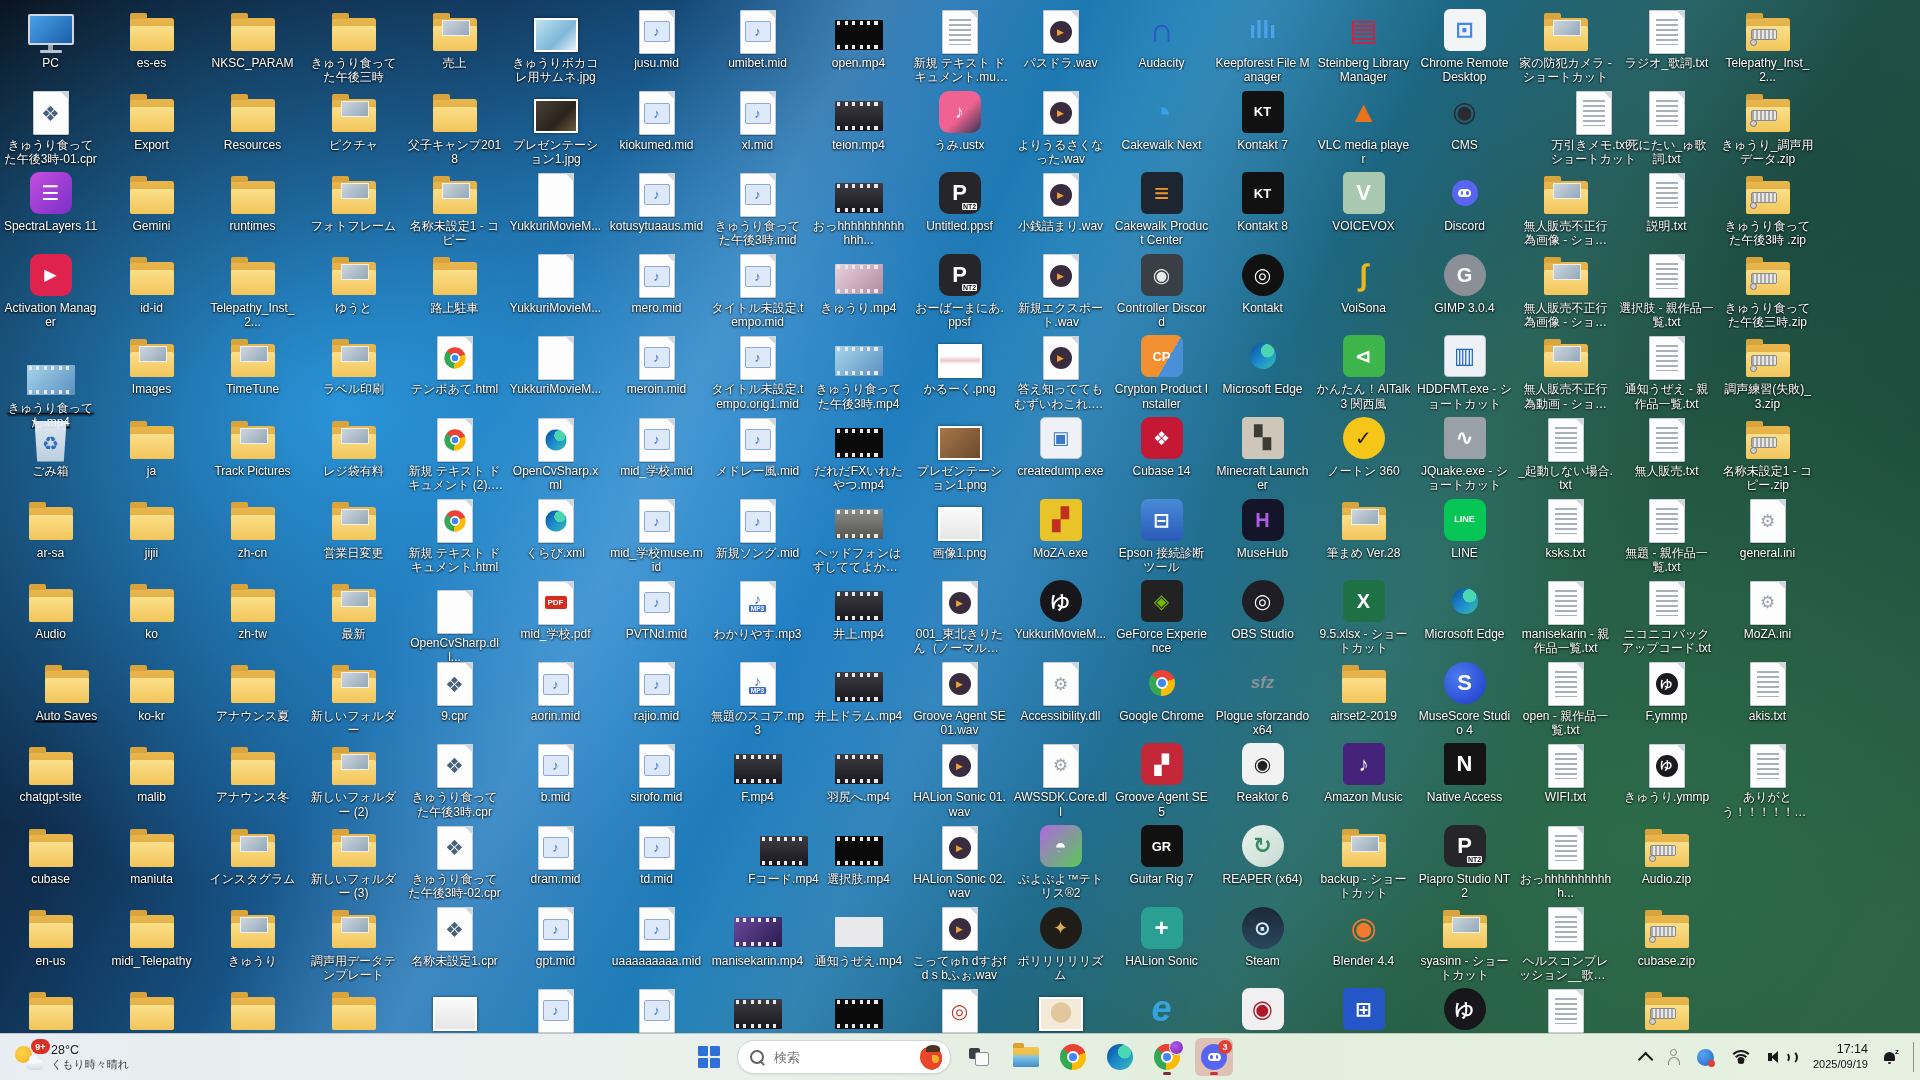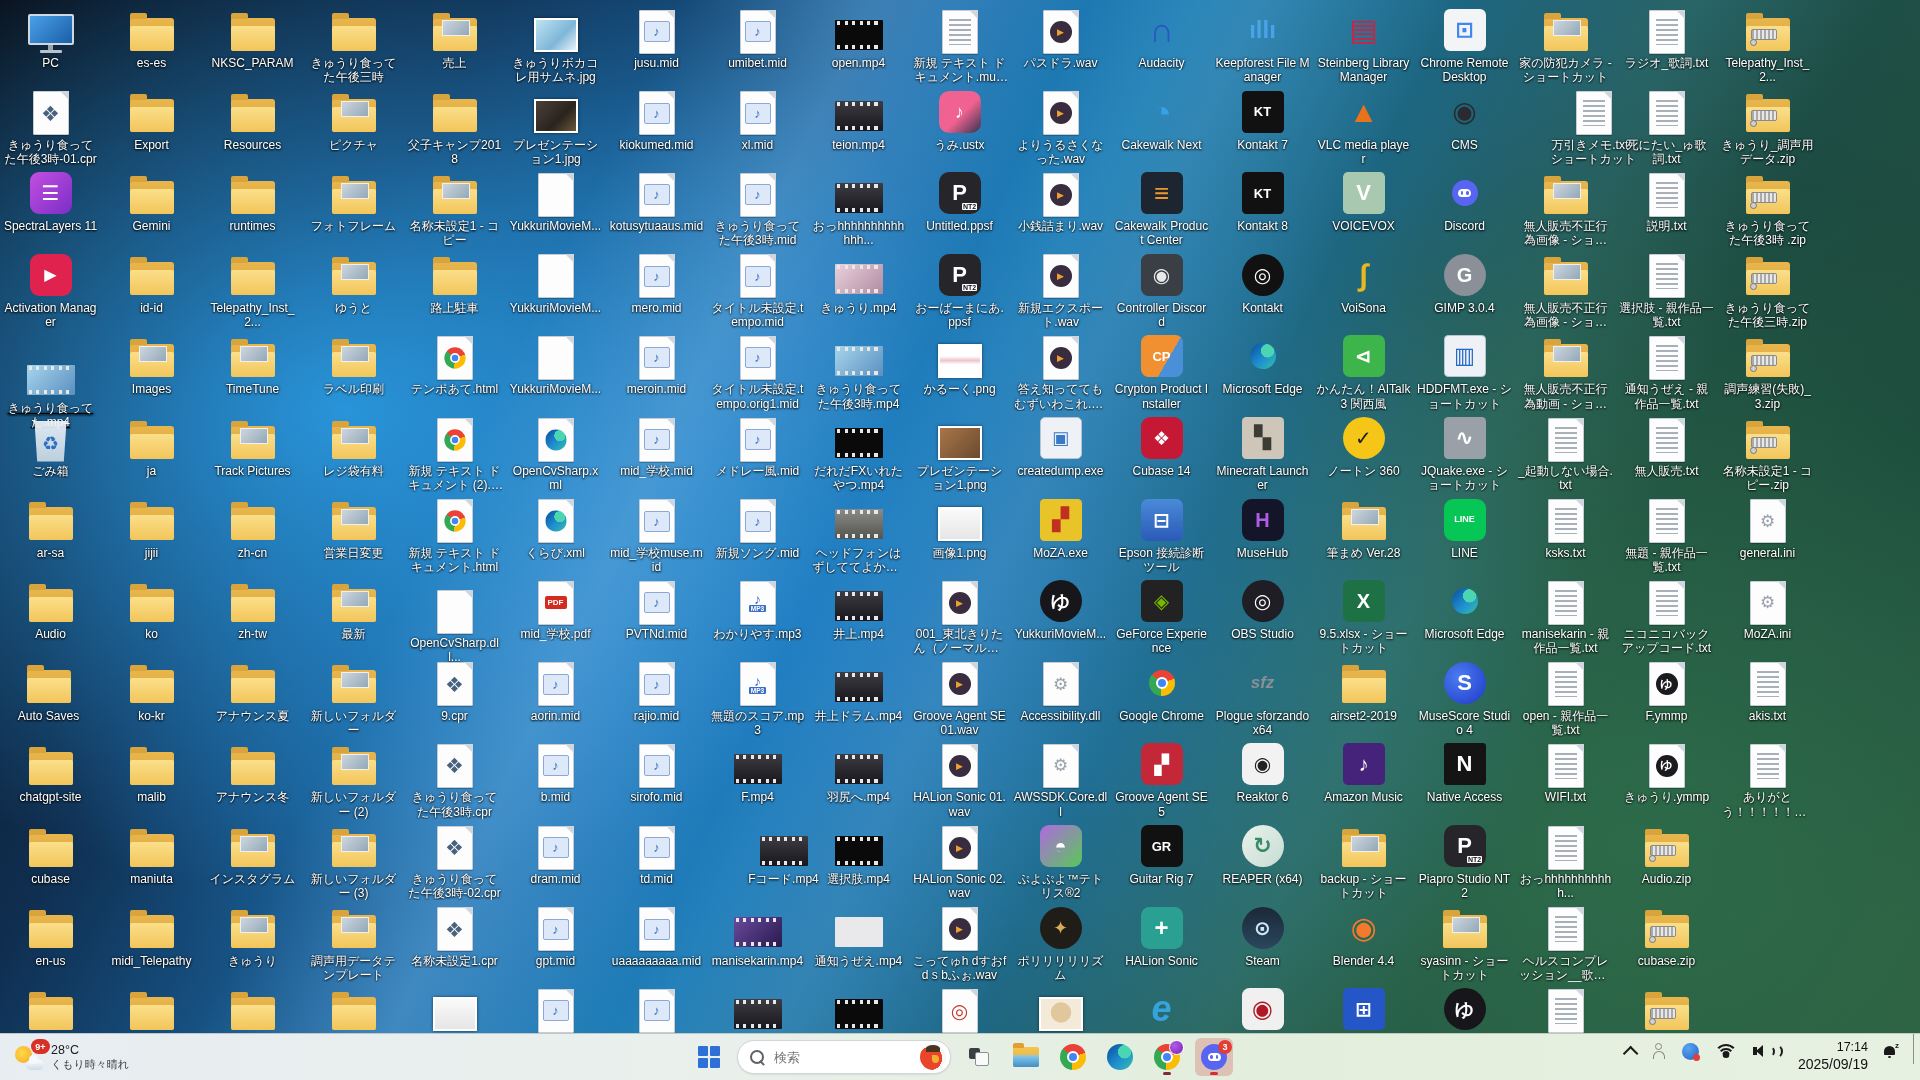--- a/index.html
+++ b/index.html
@@ -143,21 +143,21 @@
   .dface{width:26px;height:26px;border-radius:50%;background:#5865F2;display:flex;align-items:center;justify-content:center;}
   .dface .f{width:13px;height:8px;background:#fff;border-radius:6px 6px 5px 5px;position:relative;}
   .dface .f::before,.dface .f::after{content:"";position:absolute;top:2px;width:2.5px;height:3.5px;background:#5865F2;border-radius:50%;}
   .dface .f::before{left:2.5px;} .dface .f::after{right:2.5px;}
   .nbadge{position:absolute;top:2px;right:1px;background:#e33e36;color:#fff;font-size:9px;font-weight:bold;
       min-width:14px;height:14px;border-radius:8px;display:flex;align-items:center;justify-content:center;z-index:2;}
   .pbadge{position:absolute;top:2px;right:2px;width:13px;height:13px;border-radius:50%;z-index:2;
       background:radial-gradient(circle at 35% 35%,#b05ce8,#7a1fb8);border:1px solid #fff;}
   .runline{position:absolute;bottom:1px;left:50%;transform:translateX(-50%);width:8px;height:3px;border-radius:2px;}
 
-  #tray{position:absolute;right:0;top:0;height:46px;display:flex;gap:13px;padding-right:6px;}
+  #tray{position:absolute;right:0;top:0;height:46px;display:flex;align-items:center;gap:13px;padding-right:6px;}
   .trbtn{display:flex;align-items:center;justify-content:center;height:34px;border-radius:4px;padding:0 2px;}
   .chev{width:9px;height:9px;border-top:2px solid #1a1a1a;border-right:2px solid #1a1a1a;transform:rotate(-45deg) translateY(3px);}
   .person{position:relative;width:14px;height:16px;opacity:.55;}
   .person::before{content:"";position:absolute;left:4.5px;top:0;width:5px;height:5px;border:1.5px solid #333;border-radius:50%;}
   .person::after{content:"";position:absolute;left:2px;bottom:0;width:10px;height:7px;border:1.5px solid #333;
       border-bottom:none;border-radius:6px 6px 0 0;}
   .bluedot{position:relative;width:17px;height:17px;border-radius:50%;
       background:radial-gradient(circle at 35% 30%,#5aa4f0,#1f63c8);}
   .bluedot::after{content:"";position:absolute;right:-1px;bottom:-1px;width:7px;height:7px;border-radius:50%;background:#e33e36;}
   .wifi{position:relative;width:20px;height:15px;}
@@ -167,21 +167,21 @@
   .wifi .w2{width:13px;height:13px;bottom:-6px;}
   .wifi .w3{width:6px;height:6px;bottom:-3px;}
   .wifi .dot{position:absolute;left:50%;bottom:1px;transform:translateX(-50%);width:3px;height:3px;border-radius:50%;background:#1a1a1a;}
   .vol{display:flex;align-items:center;gap:1px;}
   .vol .bx{width:4px;height:8px;background:#1a1a1a;}
   .vol .tri{width:0;height:0;border-right:7px solid #1a1a1a;border-top:6px solid transparent;border-bottom:6px solid transparent;margin-left:-2px;}
   .vol .a{width:7px;height:7px;border:2px solid transparent;border-right-color:#1a1a1a;border-radius:50%;}
   .vol .a2{width:11px;height:11px;margin-left:-8px;}
   #clock{display:flex;flex-direction:column;align-items:flex-end;justify-content:center;line-height:1.25;}
   #clock .t{font-size:12.5px;color:#111;}
-  #clock .d{font-size:14px;color:#111;}
+  #clock .d{font-size:11px;color:#111;}
   .bell{position:relative;width:13px;height:13px;}
   .bell::before{content:"";position:absolute;left:1px;top:1px;width:11px;height:9px;background:#1a1a1a;border-radius:6px 6px 1px 1px;}
   .bell::after{content:"";position:absolute;left:5px;bottom:0;width:3px;height:2px;background:#1a1a1a;border-radius:50%;}
   .bell .z{position:absolute;right:-3px;top:-4px;font-size:8px;font-weight:bold;color:#1a1a1a;background:transparent;}
   .showdesk{width:1px;height:30px;background:#8a8f8a;margin-left:2px;}
 </style>
 </head>
 <body>
 
 <div id="wallpaper">
@@ -242,21 +242,21 @@
         <div class="fold"></div>
       </div>
       <div class="lbl">ar-sa</div>
     </div>
     <div class="cell" style="left: 3px; top: 576.2px;">
       <div class="icowrap">
         <div class="fold"></div>
       </div>
       <div class="lbl">Audio</div>
     </div>
-    <div class="cell" style="left: 1px; top: 657.8px;">
+    <div class="cell" style="left: 19px; top: 657.8px; text-decoration: underline;">
       <div class="icowrap">
         <div class="fold"></div>
       </div>
       <div class="lbl">Auto Saves</div>
     </div>
     <div class="cell" style="left: 3px; top: 739.4px;">
       <div class="icowrap">
         <div class="fold"></div>
       </div>
       <div class="lbl">chatgpt-site</div>

